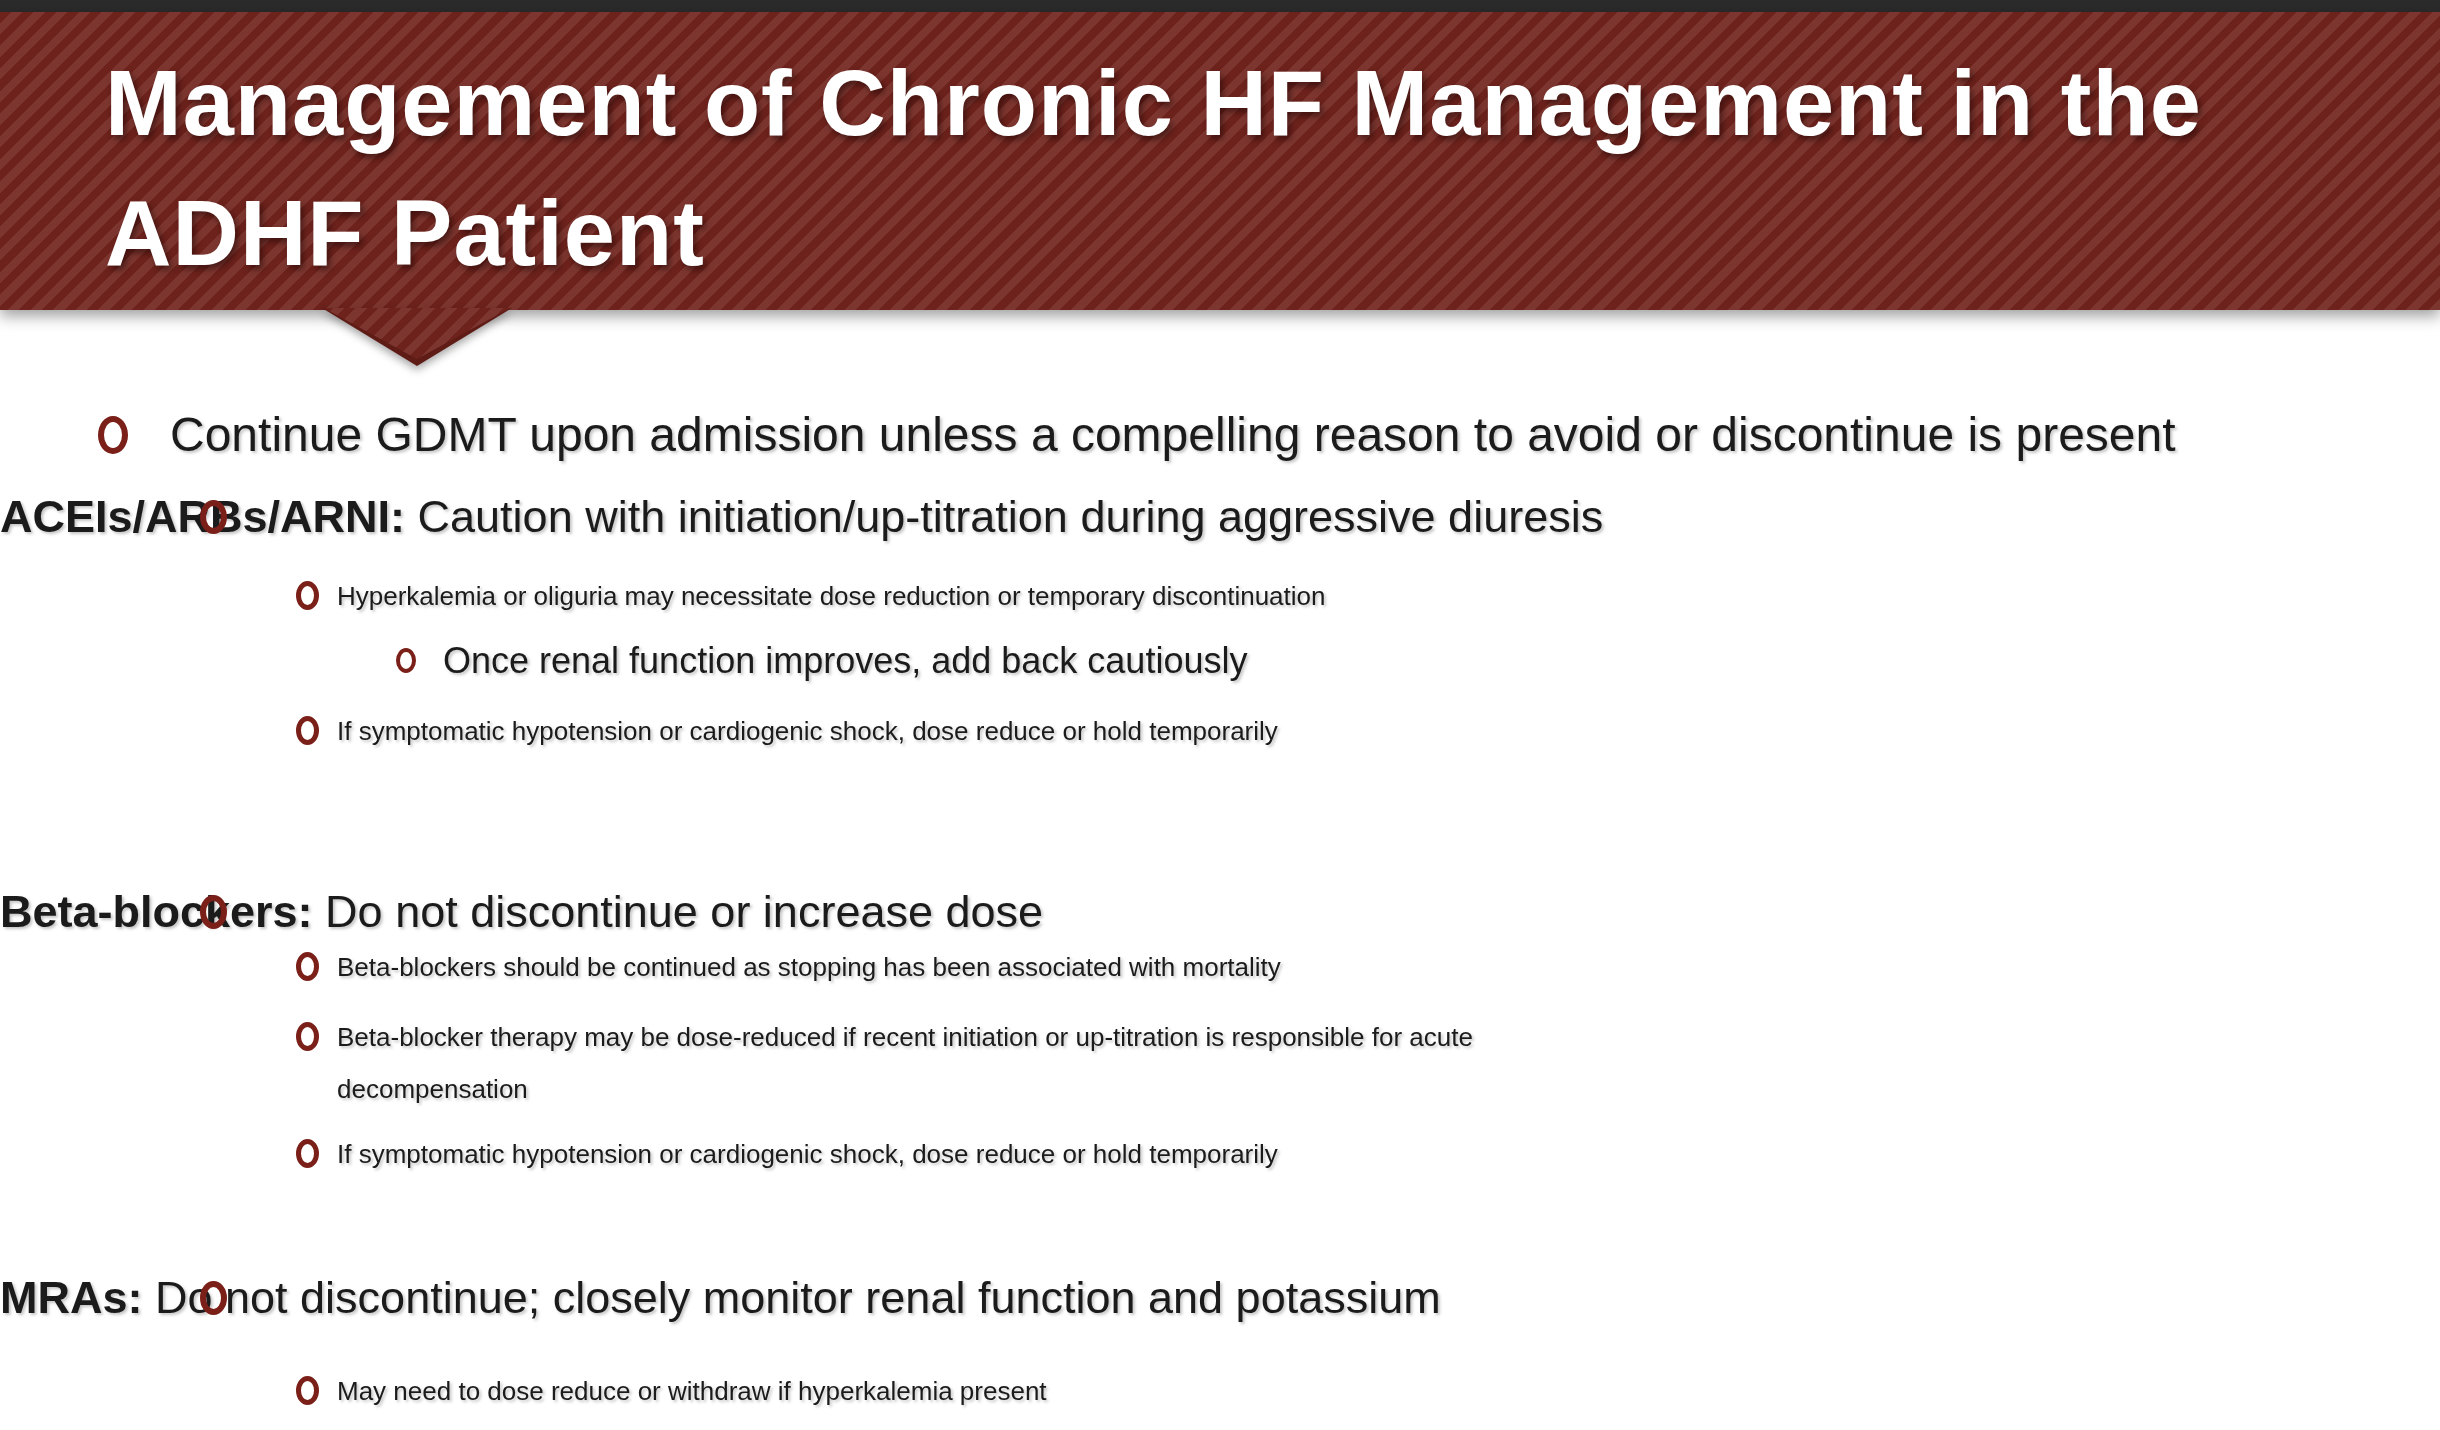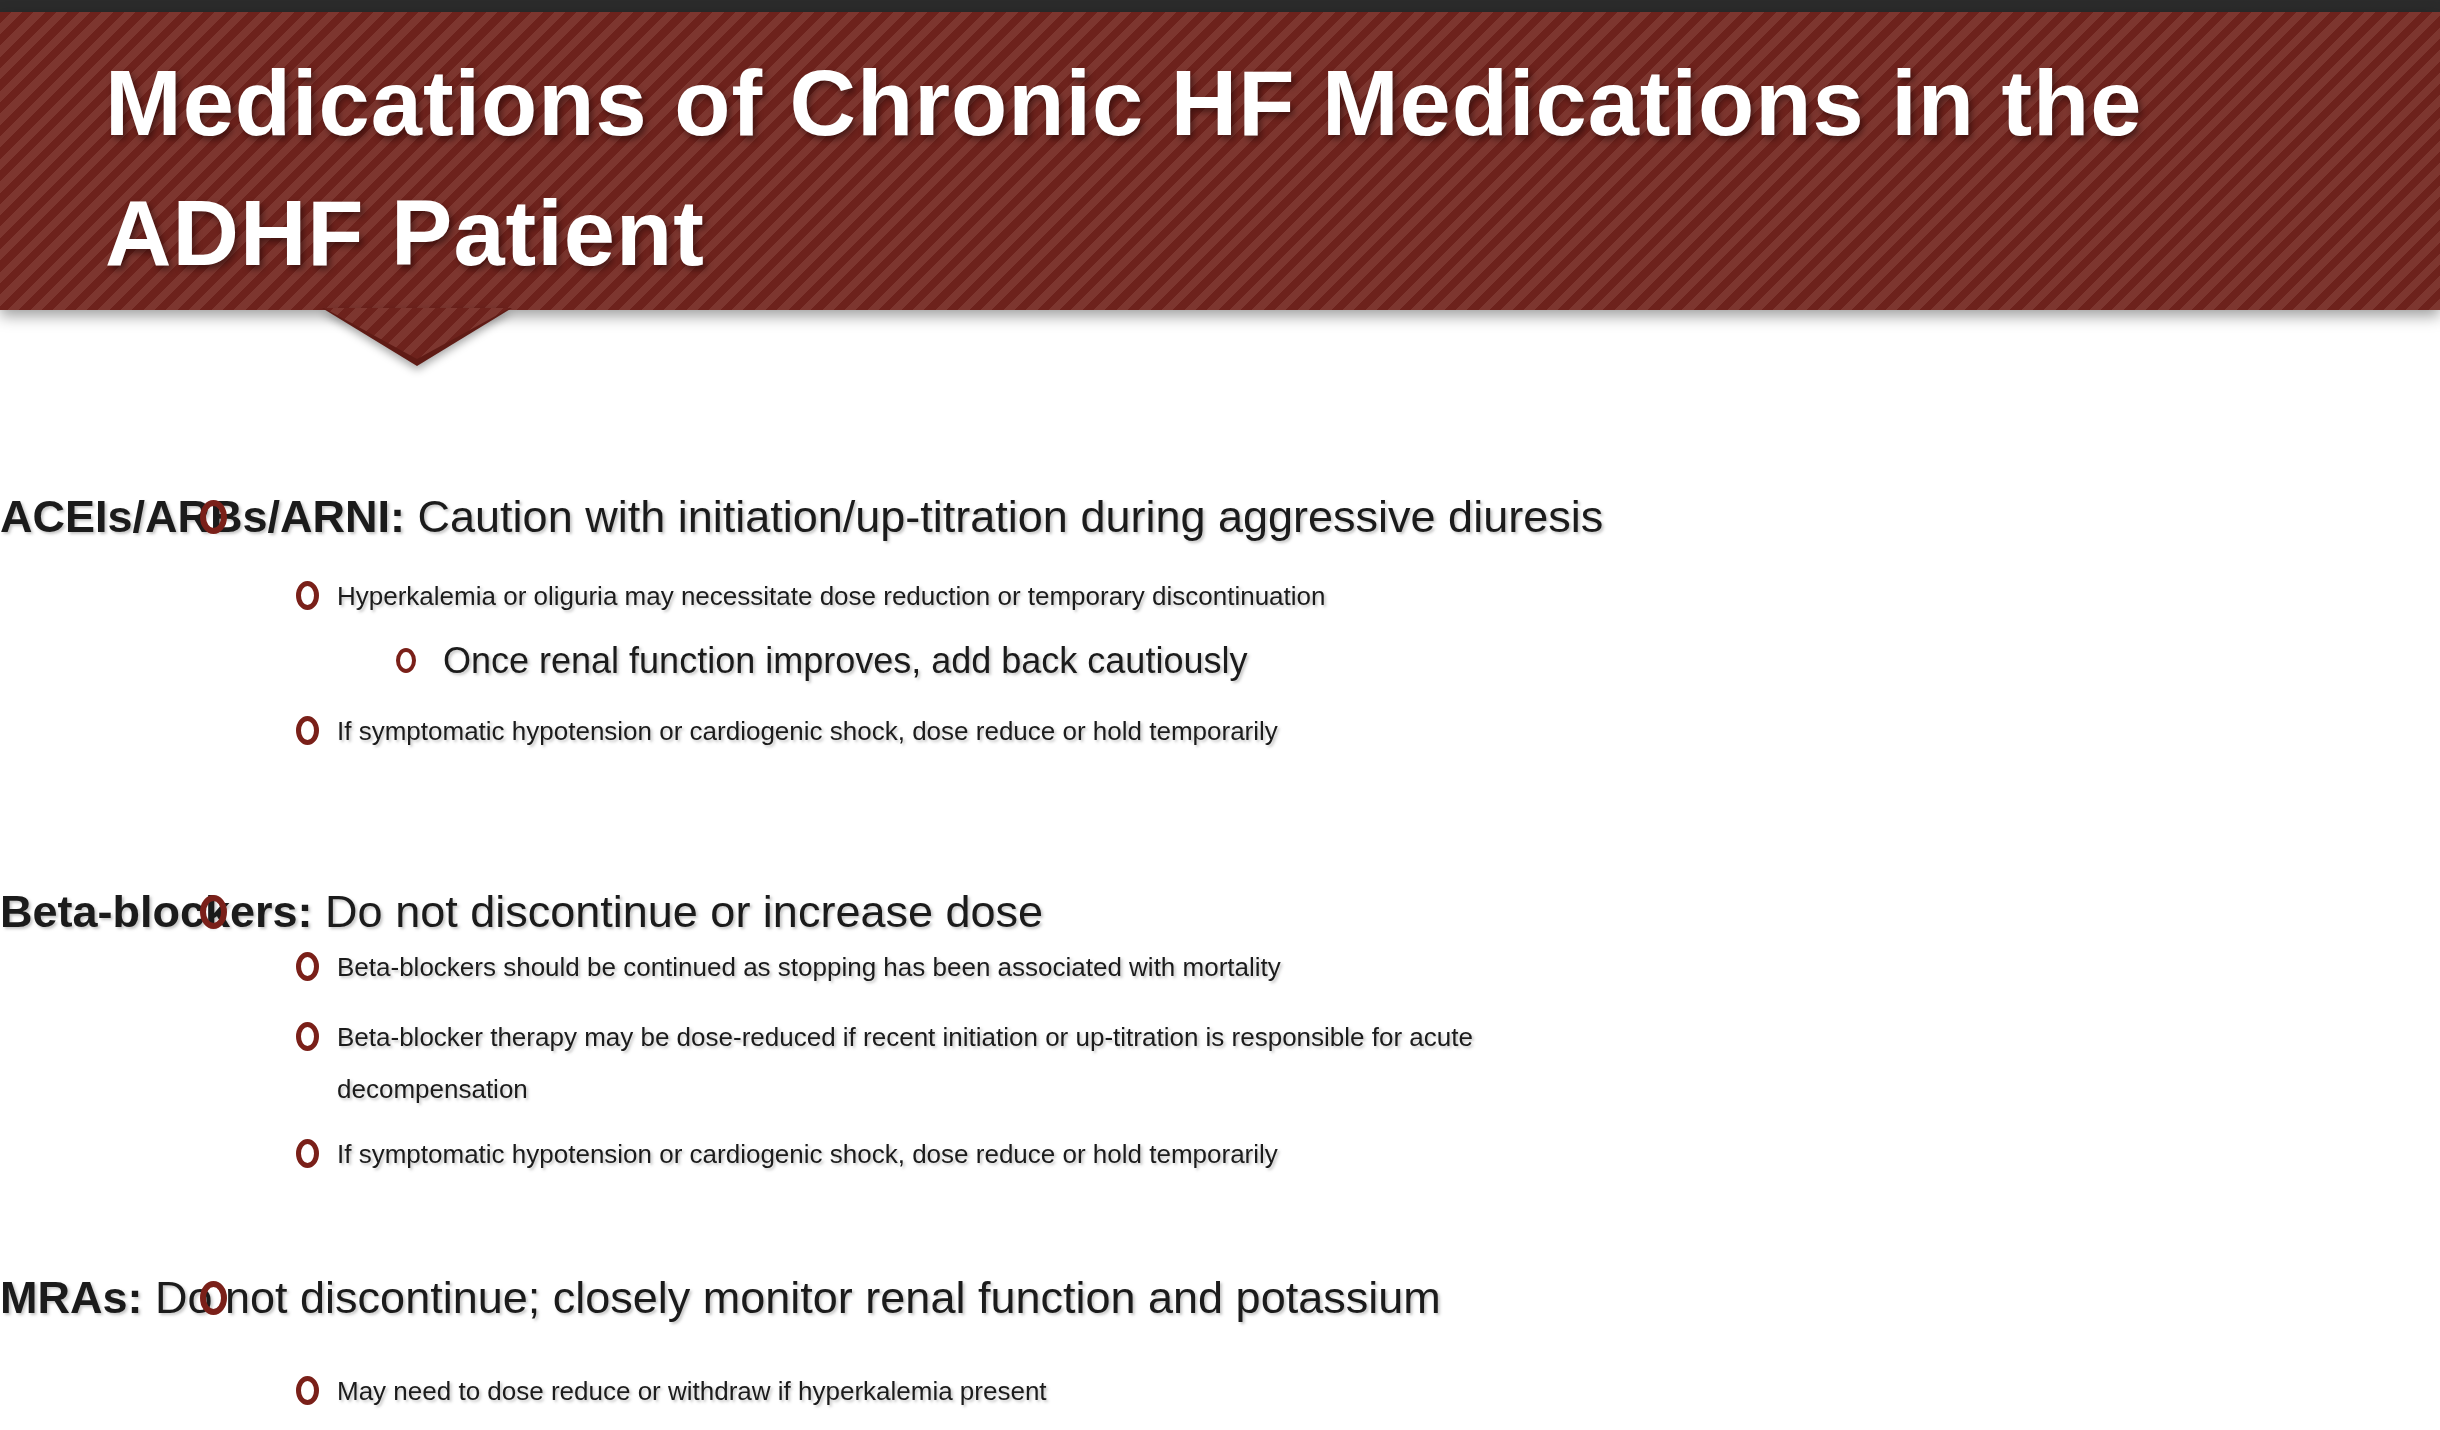--- a/index.html
+++ b/index.html
@@ -74,32 +74,36 @@
 </style>
 </head>
 <body>
 
 <div class="slide">
 
   <div class="top-bar"></div>
 
   <div class="banner">
     <div class="banner-title">
-      <span>Medications of Chronic HF Medications in the</span>
+      <span>Management of Chronic HF Management in the</span>
       <span>ADHF Patient</span>
     </div>
   </div>
 
   <div class="pointer">
     <div class="edge"></div>
     <div class="fill"></div>
   </div>
 
   <div class="content">
 
+    <div class="row l1 nowrap" style="top:405px">
+      <span class="bullet"></span>
+      <span class="txt"><b></b><span>Continue GDMT upon admission unless a compelling reason to avoid or discontinue is present</span></span>
+    </div>
 
     <div class="row l2 nowrap" style="top:489px">
       <span class="bullet"></span>
       <span class="txt"><b>ACEIs/ARBs/ARNI:</b><span> Caution with initiation/up-titration during aggressive diuresis</span></span>
     </div>
 
     <div class="row l3 nowrap" style="top:570px">
       <span class="bullet"></span>
       <span class="txt"><b></b><span>Hyperkalemia or oliguria may necessitate dose reduction or temporary discontinuation</span></span>
     </div>

